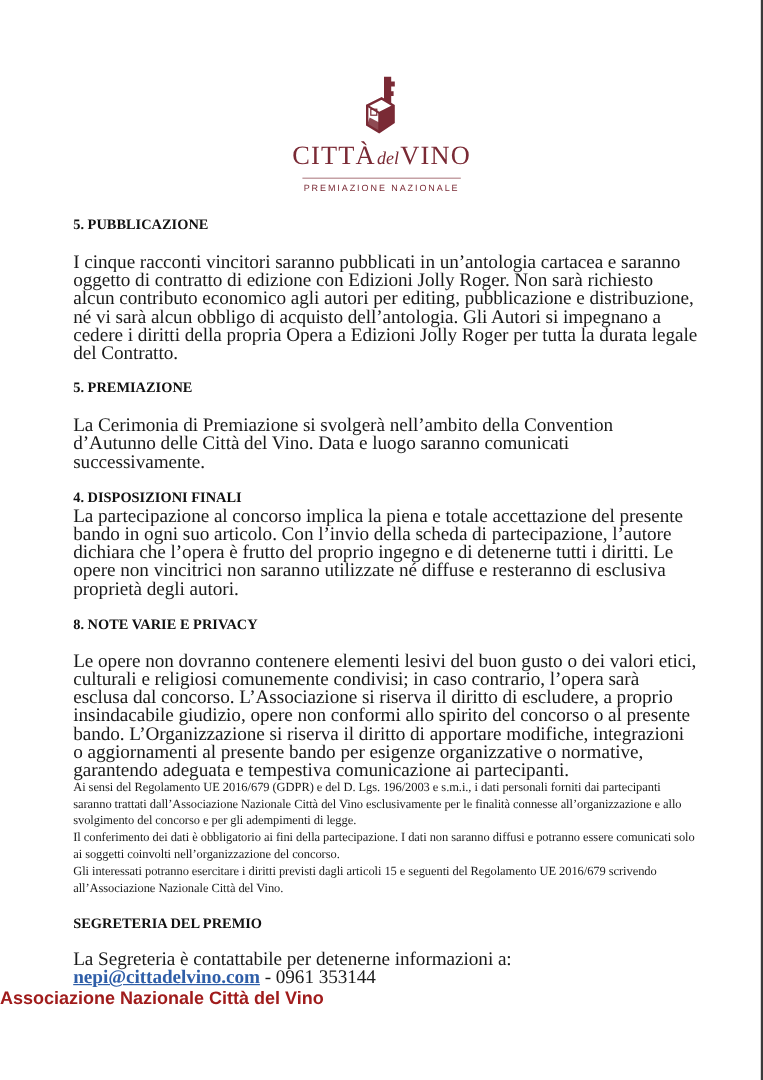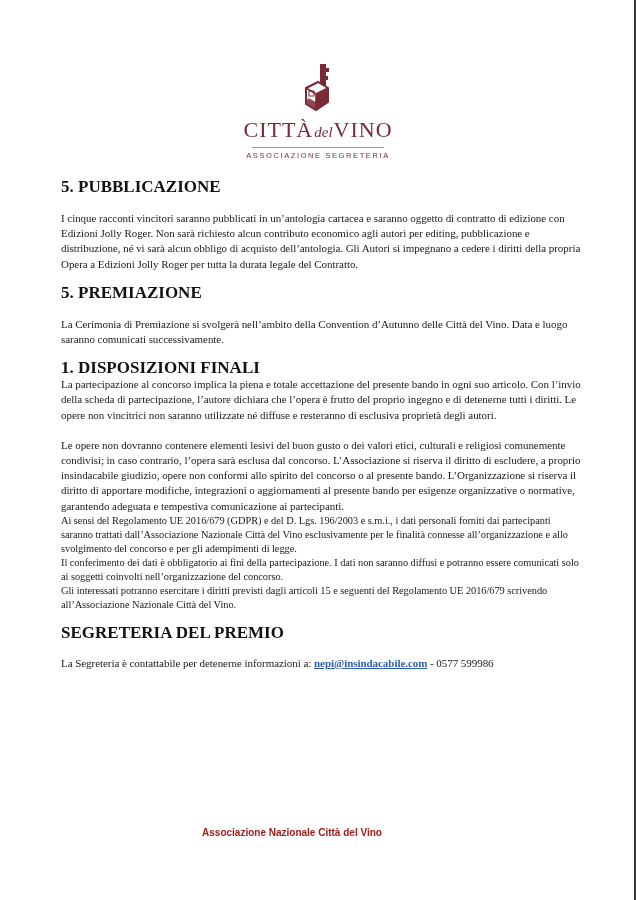--- a/index.html
+++ b/index.html
@@ -64,49 +64,49 @@
 
     .content {
       position: absolute;
       left: 61px;
       top: 178px;
       width: 520px;
     }
     h2 {
       font-family: "Liberation Serif", "DejaVu Serif", serif;
       font-weight: bold;
-      font-size: 17px;
+      font-size: 12px;
       line-height: 18px;
       color: #111;
     }
     p {
-      font-size: 11px;
+      font-size: 16px;
       line-height: 15.2px;
       color: #1a1a1a;
       letter-spacing: -0.05px;
     }
     .small-p {
       font-size: 10.4px;
       line-height: 14px;
     }
     b { font-weight: normal; }
     .email {
       color: #2f5ea8;
       text-decoration: underline;
       font-weight: bold;
     }
 
     .footer {
       position: absolute;
       left: 0;
       top: 826px;
       width: 584px;
-      text-align: center;
+      text-align: left;
       font-family: "Liberation Sans", "DejaVu Sans", sans-serif;
-      font-size: 10px;
+      font-size: 15px;
       line-height: 14px;
     }
     .footer-org {
       color: #a01c1c;
       font-weight: bold;
     }
     .footer-addr {
       color: #111;
       font-weight: bold;
     }
@@ -126,51 +126,52 @@
     <path d="M18 32 L18 48" stroke="#7a2a35" stroke-width="1.6"></path>
     <path d="M18 32 L30 26 L30 40 L18 48 Z" fill="#7a2a35"></path>
     <path d="M10 36 L18 40 L18 48 L8 42 Z" fill="#7a2a35" opacity="0.85"></path>
 
     <rect x="11" y="29" width="5" height="5" fill="none" stroke="#7a2a35" stroke-width="1"></rect>
   </svg>
   <div class="logo-title">
     <span>CITTÀ</span><span class="del">del</span><span>VINO</span>
   </div>
   <div class="logo-rule"></div>
-  <div class="logo-sub">ASSOCIAZIONE SEGRETERIA</div>
+  <div class="logo-sub">PREMIAZIONE NAZIONALE</div>
 </div>
 
 <div class="content">
 
   <section>
     <h2>5. PUBBLICAZIONE</h2>
     <p style="margin-top:15px;">I cinque racconti vincitori saranno pubblicati in un’antologia cartacea e saranno oggetto di contratto di edizione con Edizioni Jolly Roger. Non sarà richiesto alcun contributo economico agli autori per editing, pubblicazione e distribuzione, né vi sarà alcun obbligo di acquisto dell’antologia. Gli Autori si impegnano a cedere i diritti della propria Opera a Edizioni Jolly Roger per tutta la durata legale del Contratto.</p>
   </section>
 
   <section style="margin-top:12px;">
     <h2>5. PREMIAZIONE</h2>
     <p style="margin-top:15px;"><span>La Cerimonia di Premiazione si svolgerà nell’ambito della </span><b>Convention d’Autunno delle Città del Vino</b><span>. Data e luogo saranno comunicati successivamente.</span></p>
   </section>
 
   <section style="margin-top:12px;">
-    <h2>1. DISPOSIZIONI FINALI</h2>
+    <h2>4. DISPOSIZIONI FINALI</h2>
     <p style="">La partecipazione al concorso implica la piena e totale accettazione del presente bando in ogni suo articolo. Con l’invio della scheda di partecipazione, l’autore dichiara che l’opera è frutto del proprio ingegno e di detenerne tutti i diritti. Le opere non vincitrici non saranno utilizzate né diffuse e resteranno di esclusiva proprietà degli autori.</p>
   </section>
 
   <section style="margin-top:12px;">
+    <h2>8. NOTE VARIE E PRIVACY</h2>
     <p style="margin-top:15px;">Le opere non dovranno contenere elementi lesivi del buon gusto o dei valori etici, culturali e religiosi comunemente condivisi; in caso contrario, l’opera sarà esclusa dal concorso. L’Associazione si riserva il diritto di escludere, a proprio insindacabile giudizio, opere non conformi allo spirito del concorso o al presente bando. L’Organizzazione si riserva il diritto di apportare modifiche, integrazioni o aggiornamenti al presente bando per esigenze organizzative o normative, garantendo adeguata e tempestiva comunicazione ai partecipanti.</p>
     <div style="">
       <p class="small-p">Ai sensi del Regolamento UE 2016/679 (GDPR) e del D. Lgs. 196/2003 e s.m.i., i dati personali forniti dai partecipanti saranno trattati dall’Associazione Nazionale Città del Vino esclusivamente per le finalità connesse all’organizzazione e allo svolgimento del concorso e per gli adempimenti di legge.</p>
       <p class="small-p">Il conferimento dei dati è obbligatorio ai fini della partecipazione. I dati non saranno diffusi e potranno essere comunicati solo ai soggetti coinvolti nell’organizzazione del concorso.</p>
       <p class="small-p">Gli interessati potranno esercitare i diritti previsti dagli articoli 15 e seguenti del Regolamento UE 2016/679 scrivendo all’Associazione Nazionale Città del Vino.</p>
     </div>
   </section>
 
   <section style="margin-top:12px;">
     <h2>SEGRETERIA DEL PREMIO</h2>
-    <p style="margin-top:14px;"><span>La Segreteria è contattabile per detenerne informazioni a: </span><a class="email">nepi@insindacabile.com</a><b> - </b><b>0577 599986</b></p>
+    <p style="margin-top:14px;"><span>La Segreteria è contattabile per detenerne informazioni a: </span><a class="email">nepi@cittadelvino.com</a><b> - </b><b>0961 353144</b></p>
   </section>
 
 </div>
 
 <div class="footer">
   <div class="footer-org">Associazione Nazionale Città del Vino</div>
 </div>
 
 </body></html>

